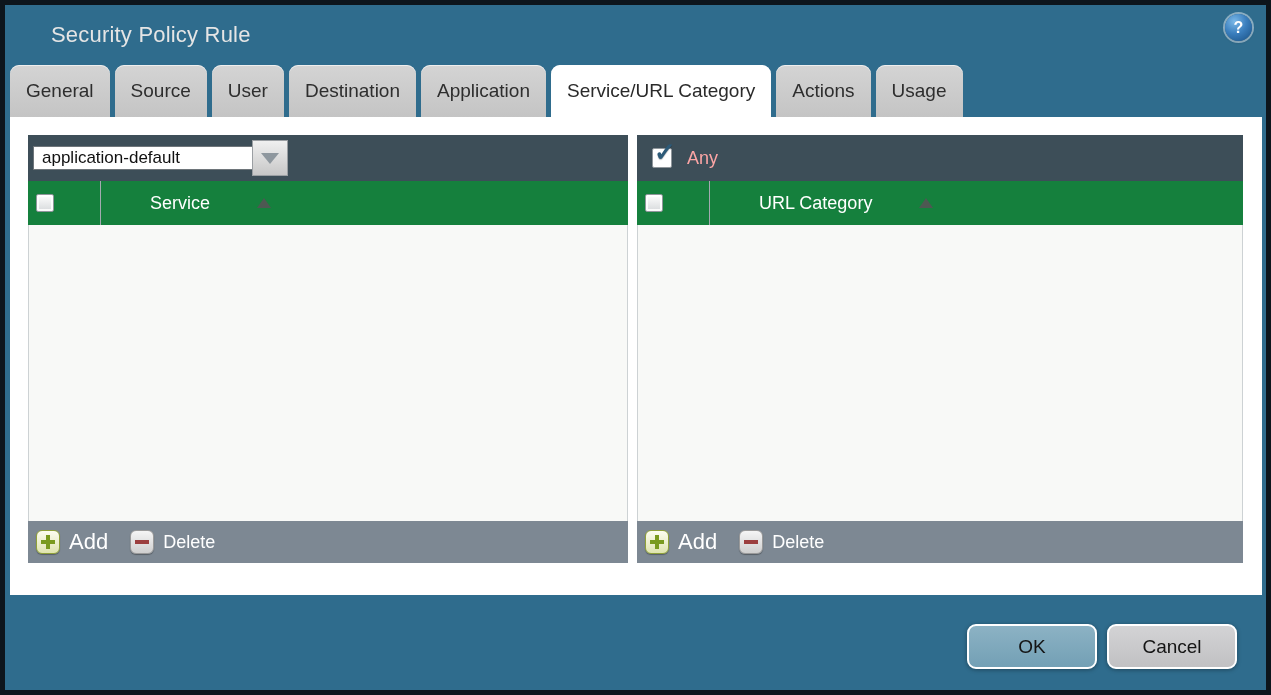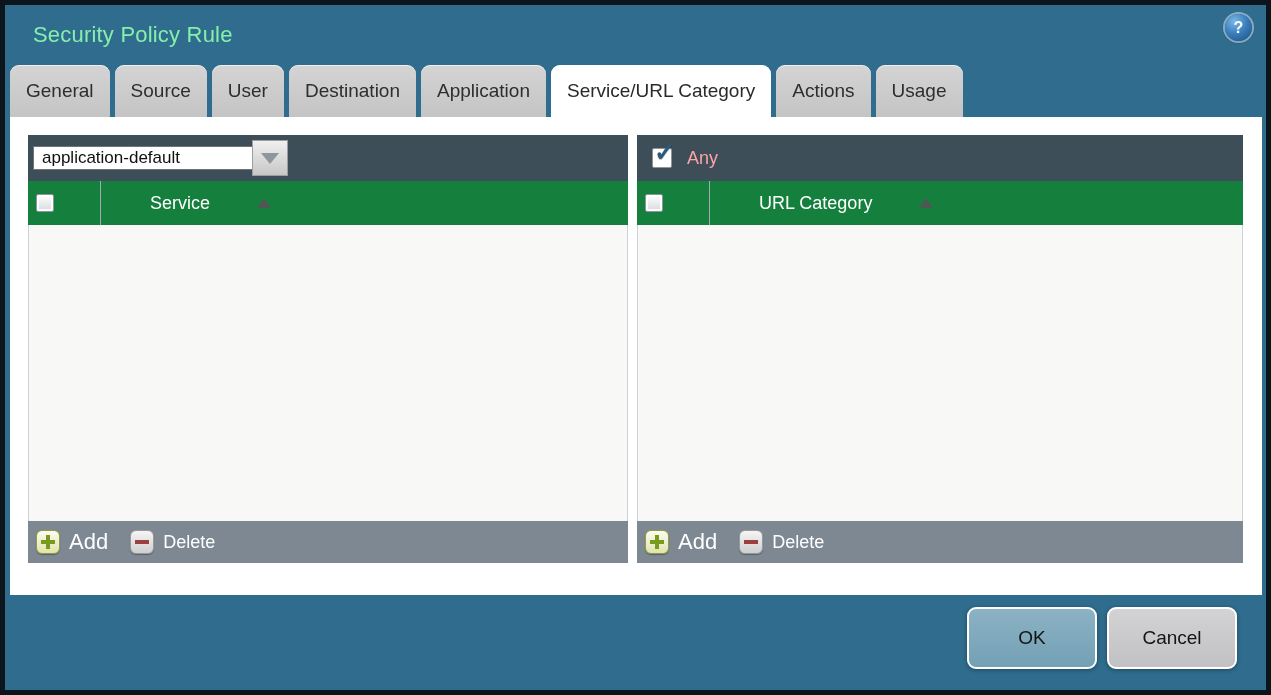--- a/index.html
+++ b/index.html
@@ -8,21 +8,21 @@
   .window {
     width:1271px; height:695px;
     border:5px solid #0d151c;
     background:#2f6c8d;
     position:relative;
     overflow:hidden;
   }
 
   
   .titlebar { height:60px; display:flex; align-items:center; padding-left:28px; }
-  .title { color:#86efac; font-size:22px; letter-spacing:0.2px; }
+  .title { color:#e5e5e5; font-size:22px; letter-spacing:0.2px;margin-left:18px; }
   .help-icon {
     position:absolute; top:9px; right:14px;
     width:27px; height:27px; border-radius:50%;
     background:radial-gradient(circle at 35% 28%, #7bb9e8 0%, #3b7fbe 45%, #174e82 100%);
     box-shadow:0 0 0 2px rgba(215,230,240,0.55), 0 1px 3px rgba(0,0,0,0.4);
     color:#ffffff; font-size:16px; font-weight:bold;
     display:flex; align-items:center; justify-content:center;
     cursor:pointer;
   }
 
@@ -136,21 +136,21 @@
     border:1px solid #9a9a9a;
   }
   .icon-minus::before { content:""; position:absolute; background:#9c3f3f; width:14px; height:4px; left:4px; top:9px; }
   .footer-label-add { color:#ffffff; font-size:22px; margin:0 0 0 9px; }
   .footer-label-delete { color:#ffffff; font-size:18px; margin:0 0 0 9px; }
   .footer-btn + .footer-btn { margin-left:22px; }
 
   
   .dialog-actions { position:absolute; bottom:21px; right:29px; display:flex; gap:10px; }
   .btn {
-    width:130px; height:62px; border-radius:9px;
+    width:130px; height:45px; border-radius:9px;
     border:2px solid #ffffff;
     font-family:"Liberation Sans", sans-serif;
     font-size:19px; color:#141414;
     display:flex; align-items:center; justify-content:center;
     cursor:pointer;
     box-shadow:0 1px 4px rgba(0,0,0,0.35);
   }
   .btn-ok { background:linear-gradient(#8cb2c4, #73a0b5); }
   .btn-cancel { background:linear-gradient(#d3d3d5, #c1c1c3); }
 </style>

